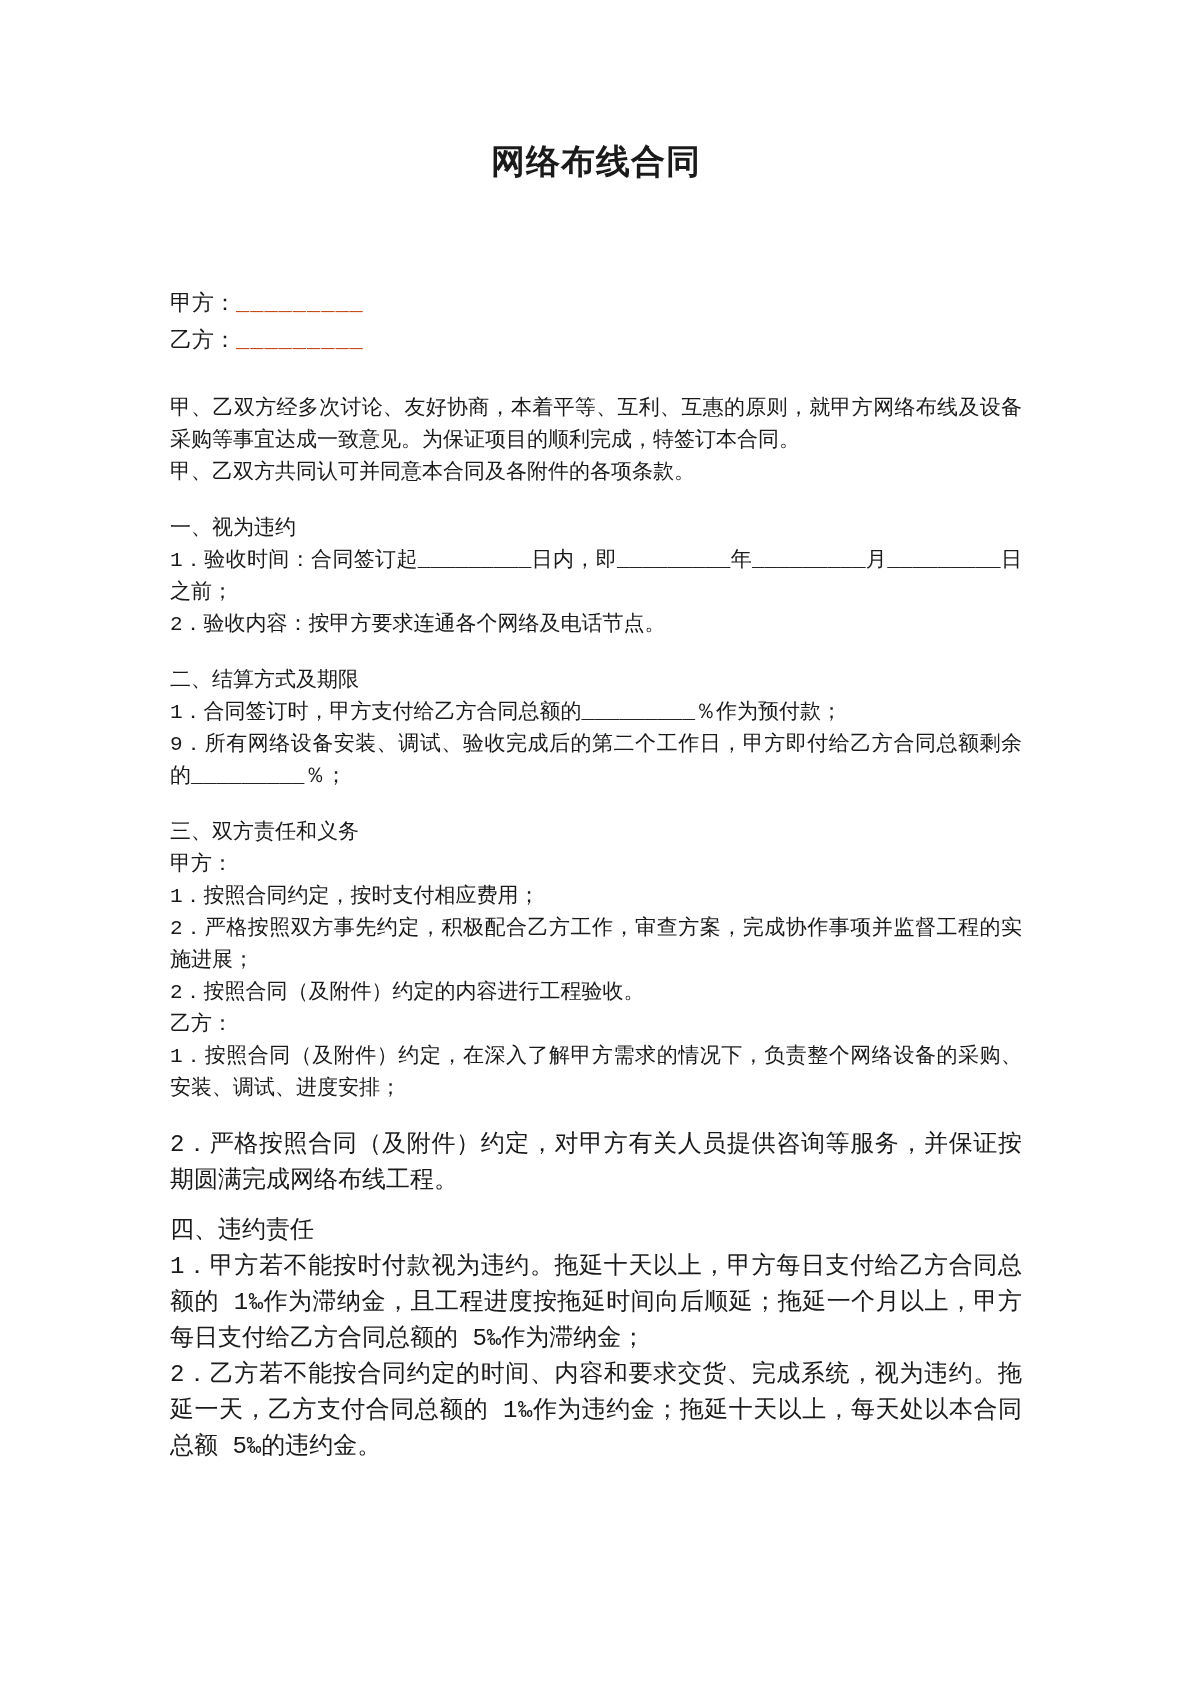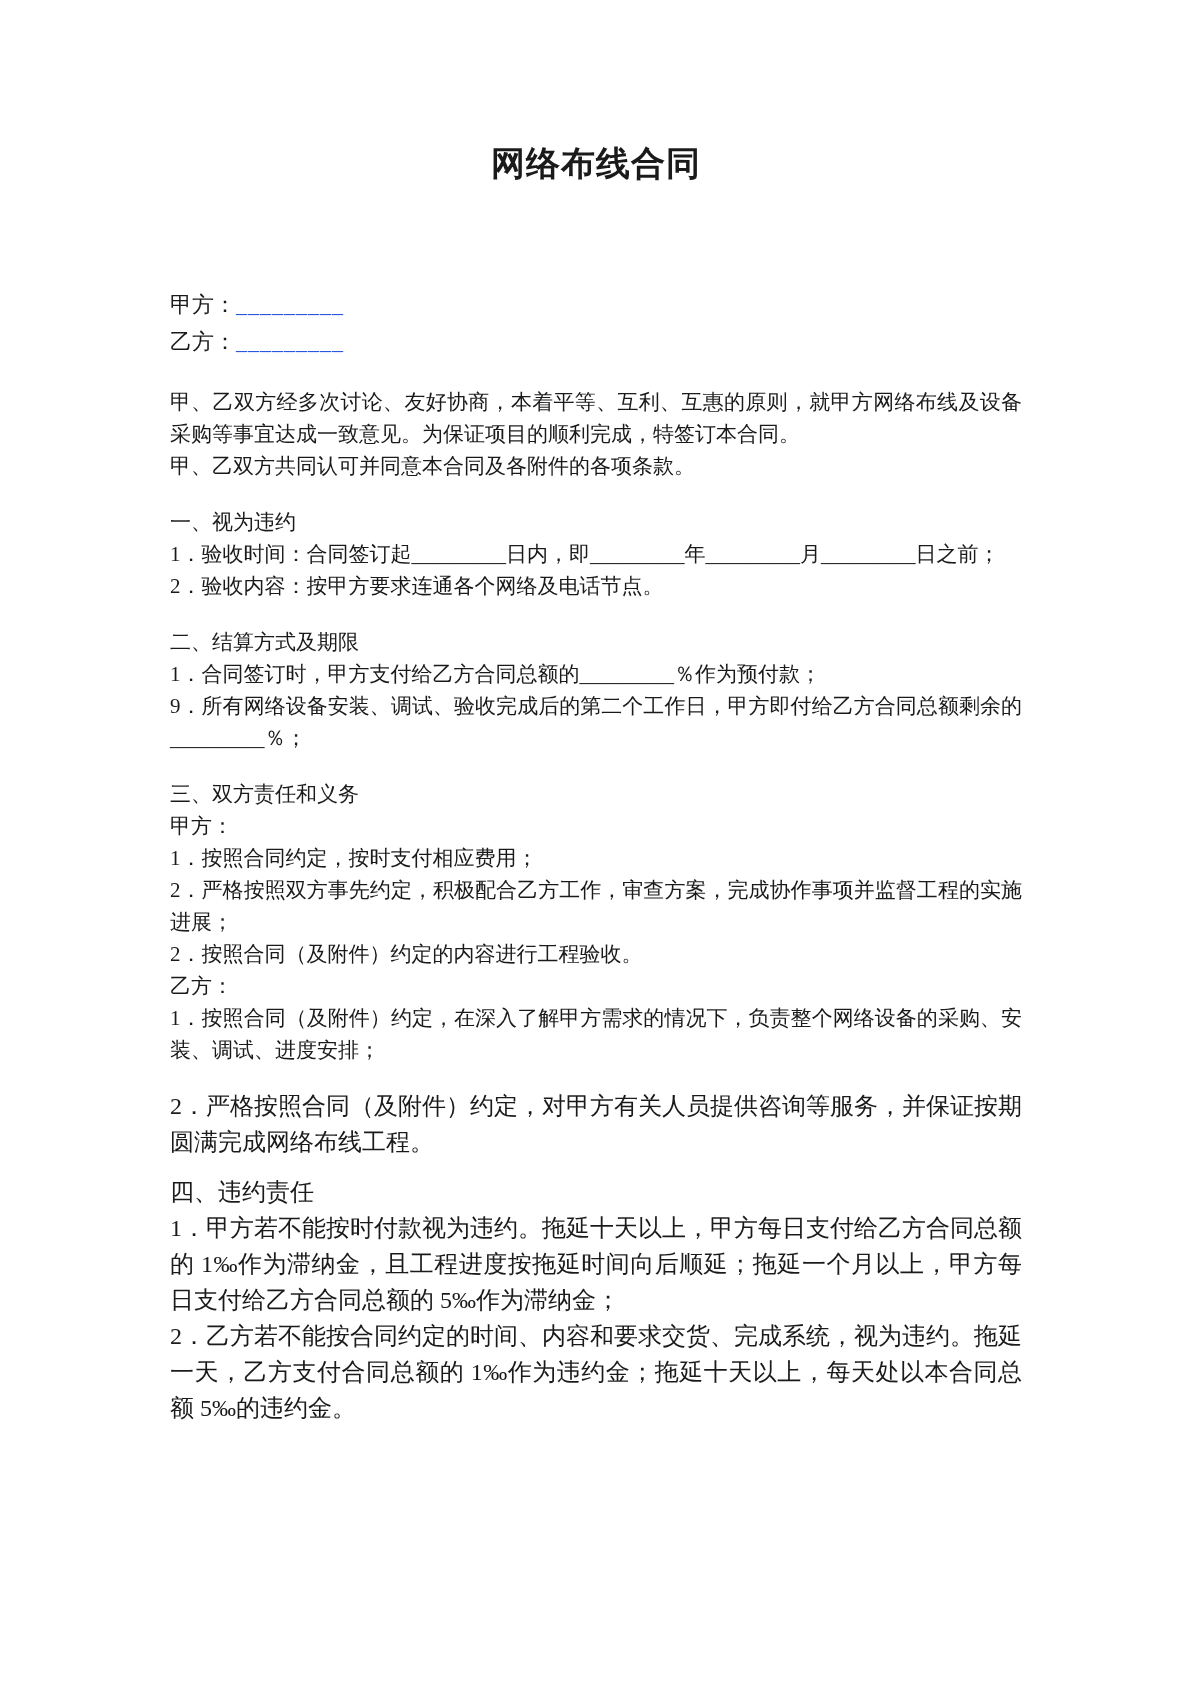--- a/index.html
+++ b/index.html
@@ -12,49 +12,50 @@
     height: 1683px;
     font-family: "Liberation Serif", "DejaVu Serif", serif;
     color: #1a1a1a;
   }
   .page {
     position: relative;
     width: 1190px;
     height: 1683px;
     overflow: hidden;
     background: #ffffff;
+    font-family: Liberation Mono, monospace;
   }
   .content {
     box-sizing: border-box;
     padding: 142px 168px 0 170px;
   }
   .doc-title {
     margin: 0;
     font-size: 34px;
     line-height: 44px;
     font-weight: bold;
     text-align: center;
     letter-spacing: 1px;
   }
   .party-block {
     margin-top: 100px;
     font-size: 22px;
     line-height: 37px;
   }
   .party-line .blank {
-    color: #1d4ed8;
+    color: #c2410c;
     letter-spacing: 1px;
   }
   p { margin: 0; }
   .text {
     font-size: 21px;
     line-height: 32px;
     text-align: justify;
   }
-  .intro { margin-top: 26px; }
+  .intro { margin-top: 33px; }
   .gap-before { margin-top: 24px; }
   .large {
     font-size: 24px;
     line-height: 36px;
   }
   .b2-gap { margin-top: 22px; }
   .s4-heading-gap { margin-top: 14px; }
 </style>
 </head>
 <body>

